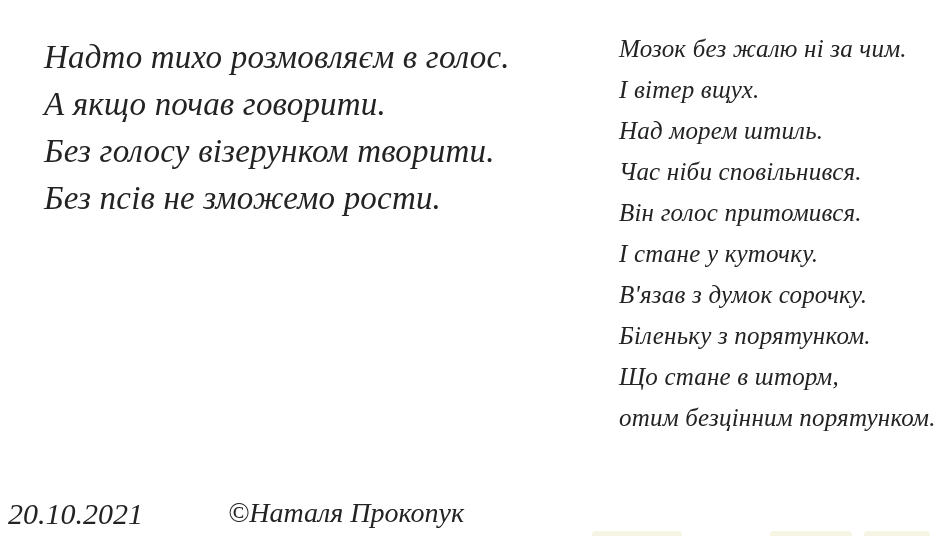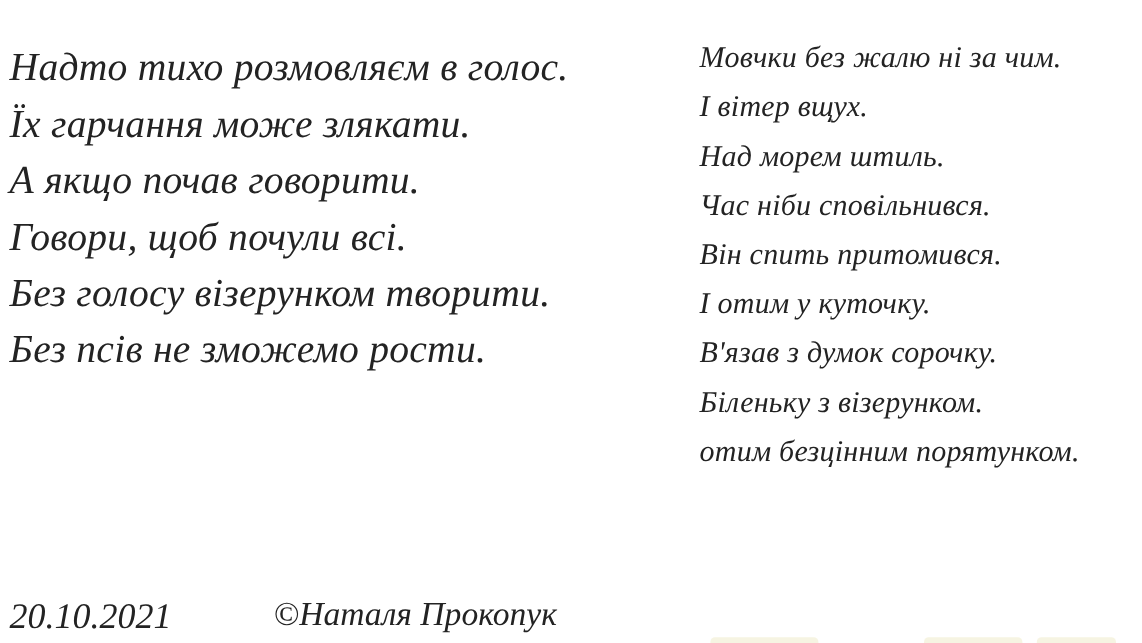--- a/index.html
+++ b/index.html
@@ -12,20 +12,21 @@
     position: relative;
     overflow: hidden;
     background: #ffffff;
     font-family: "Liberation Serif", "DejaVu Serif", serif;
     font-style: italic;
     color: #232323;
   }
   .poem-col {
     position: absolute;
     white-space: nowrap;
+    margin-left: 36px;
   }
   .poem-col .line {
     white-space: nowrap;
     letter-spacing: 0.2px;
   }
   #poem-left {
     left: 8px;
     top: 34px;
   }
   #poem-left .line {
@@ -75,36 +76,35 @@
   #smudge-2 { left: 770px; width: 82px; }
   #smudge-3 { left: 864px; width: 66px; }
 </style>
 </head>
 <body>
 
 <div>
 
   <div id="poem-left" class="poem-col">
     <div class="line">Надто тихо розмовляєм в голос.</div>
-    <div class="line">Їх гарчання може злякати.</div>
     <div class="line">А якщо почав говорити.</div>
-    <div class="line">Говори, щоб почули всі.</div>
     <div class="line">Без голосу візерунком творити.</div>
     <div class="line">Без псів не зможемо рости.</div>
   </div>
 
   <div id="poem-right" class="poem-col">
-    <div class="line">Мовчки без жалю ні за чим.</div>
+    <div class="line">Мозок без жалю ні за чим.</div>
     <div class="line">І вітер вщух.</div>
     <div class="line">Над морем штиль.</div>
     <div class="line">Час ніби сповільнився.</div>
-    <div class="line">Він спить притомився.</div>
-    <div class="line">І отим у куточку.</div>
+    <div class="line">Він голос притомився.</div>
+    <div class="line">І стане у куточку.</div>
     <div class="line">В'язав з думок сорочку.</div>
-    <div class="line">Біленьку з візерунком.</div>
+    <div class="line">Біленьку з порятунком.</div>
+    <div class="line">Що стане в шторм,</div>
     <div class="line">отим безцінним порятунком.</div>
   </div>
 
   <div id="footer">
     <span class="date">20.10.2021</span>
     <span class="copyright">©Наталя Прокопук</span>
   </div>
 
   <div id="smudge-1" class="smudge"></div>
   <div id="smudge-2" class="smudge"></div>

